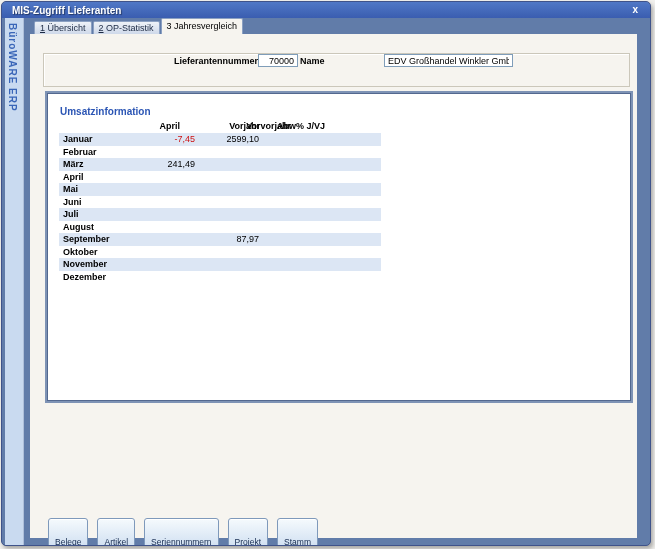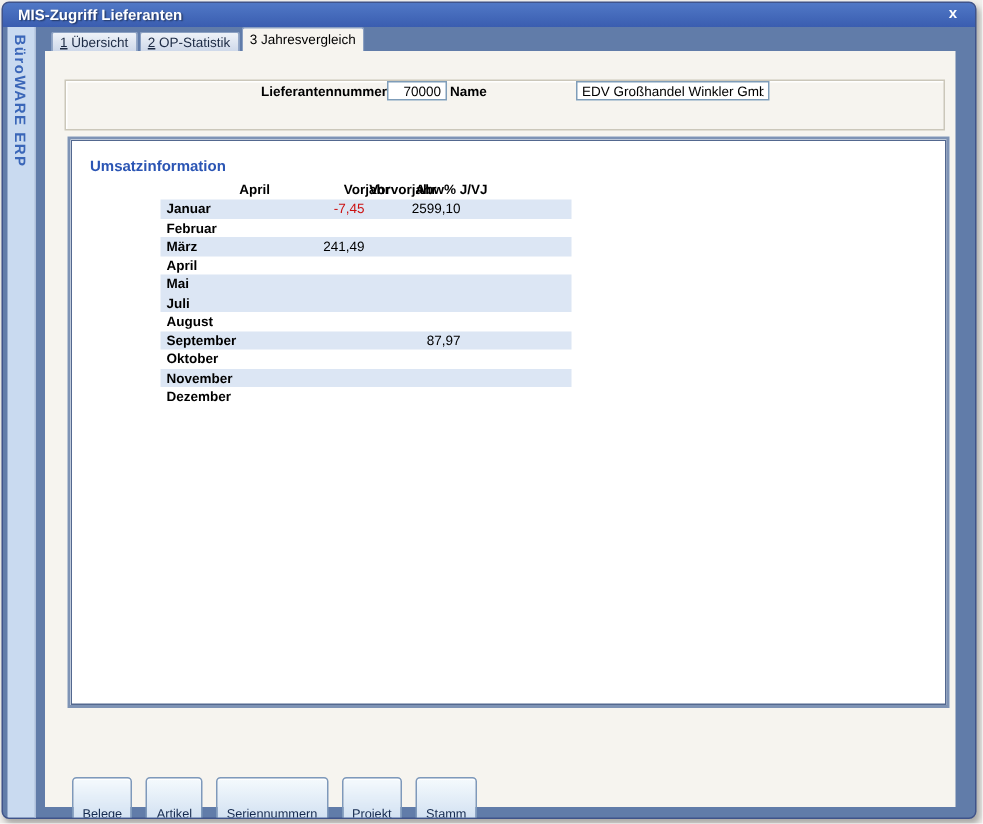--- a/index.html
+++ b/index.html
@@ -97,21 +97,21 @@
   .tb{
     border:1px solid var(--input_border,#7f9db9);
     background:#fff;height:13px;box-sizing:border-box;
     font-family:"Liberation Sans", sans-serif;font-size:9px;
     padding:0 3px;outline:none;
   }
   .tb.num{width:40px;text-align:right;}
   .tb.name{width:129px;text-align:left;}
   
   .panel{
-    position:absolute;left:15px;top:57px;width:588px;height:381px;
+    position:absolute;left:15px;top:57px;width:588px;height:312px;
     background:#fff;
     border:2px solid #7e93b5;
     box-shadow:inset 0 0 0 1px #53688f;
     box-sizing:border-box;
   }
   .panel-title{
     margin:13px 0 0 13px;
     color:var(--heading,#2b55b4);
     font-weight:bold;font-size:10px;line-height:11px;
   }
@@ -119,21 +119,21 @@
   .sales .hdr{position:relative;height:12px;}
   .sales .hdr span{
     position:absolute;top:0;font-weight:bold;font-size:9px;white-space:nowrap;
   }
   .hdr .h-jahr{right:201px;}
   .hdr .h-vorjahr{right:121px;}
   .hdr .h-vorvorjahr{right:90px;}
   .hdr .h-abw{right:56px;}
   .srow{
     display:grid;grid-template-columns:100px 39px 64px 56px 63px;
-    height:12.5px;align-items:center;margin-left:48px;
+    height:12.5px;align-items:center;
   }
   .srow.hl{background:var(--row_highlight,#dce6f4);}
   .srow .c-label{font-weight:bold;padding-left:4px;white-space:nowrap;}
   .srow .c-num{text-align:right;padding-right:3px;white-space:nowrap;}
   .srow .neg{color:var(--negative,#cc0000);}
   
   .btnrow{
     position:absolute;left:18px;top:484px;height:16px;
     display:flex;gap:9px;
   }
@@ -218,20 +218,27 @@
                   <div class="c-num"></div>
                   <div class="c-num"></div>
                 </div>
                 <div class="srow hl">
                   <div class="c-label">Mai</div>
                   <div class="c-num"></div>
                   <div class="c-num"></div>
                   <div class="c-num"></div>
                   <div class="c-num"></div>
                 </div>
+                <div class="srow">
+                  <div class="c-label">Juni</div>
+                  <div class="c-num"></div>
+                  <div class="c-num"></div>
+                  <div class="c-num"></div>
+                  <div class="c-num"></div>
+                </div>
                 <div class="srow hl">
                   <div class="c-label">Juli</div>
                   <div class="c-num"></div>
                   <div class="c-num"></div>
                   <div class="c-num"></div>
                   <div class="c-num"></div>
                 </div>
                 <div class="srow">
                   <div class="c-label">August</div>
                   <div class="c-num"></div>

